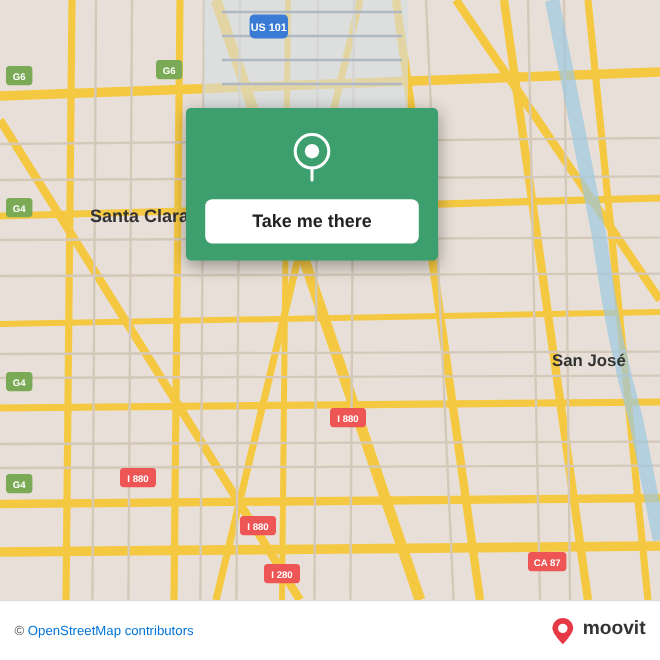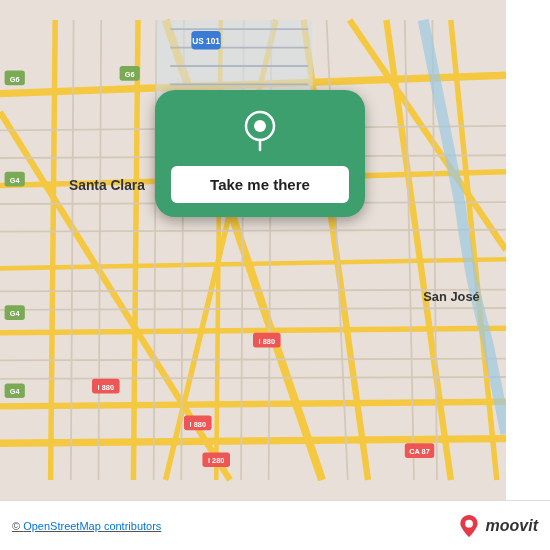--- a/index.html
+++ b/index.html
@@ -6,42 +6,42 @@
     body {
       width: 550px;
       height: 550px;
       overflow: hidden;
       font-family: Arial, sans-serif;
       position: relative;
     }
 
     
     #map-container {
-      width: 506px;
+      width: 550px;
       height: 500px;
       position: relative;
       background-color: #e8e0d8;
       overflow: hidden;
     }
 
     
     #map-svg {
       position: absolute;
       top: 0; left: 0;
       width: 100%; height: 100%;
     }
 
     
     .map-card {
       position: absolute;
       top: 90px;
       left: 155px;
       width: 210px;
       background: #3d9e6e;
-      border-radius: 20px;
+      border-radius: 4px;
       padding: 18px 16px 14px;
       display: flex;
       flex-direction: column;
       align-items: center;
       box-shadow: 0 4px 14px rgba(0,0,0,0.35);
       z-index: 10;
     }
 
     .pin-icon {
       width: 44px;
@@ -71,33 +71,30 @@
       align-items: center;
       padding: 0 12px;
       border-top: 1px solid #ddd;
       justify-content: space-between;
     }
 
     .bottom-left {
       font-size: 11px;
       color: #555;
       flex: 1;
-      text-decoration: underline;
     }
 
     .bottom-left a {
       color: #0074d9;
       text-decoration: none;
     }
 
     .bottom-right {
       display: flex;
-      align-items: center;
       gap: 6px;
-      font-style: italic;
     }
 
     .moovit-word {
       font-size: 16px;
       font-weight: 700;
       color: #333;
     }
 
     .moovit-pin {
       width: 22px;

